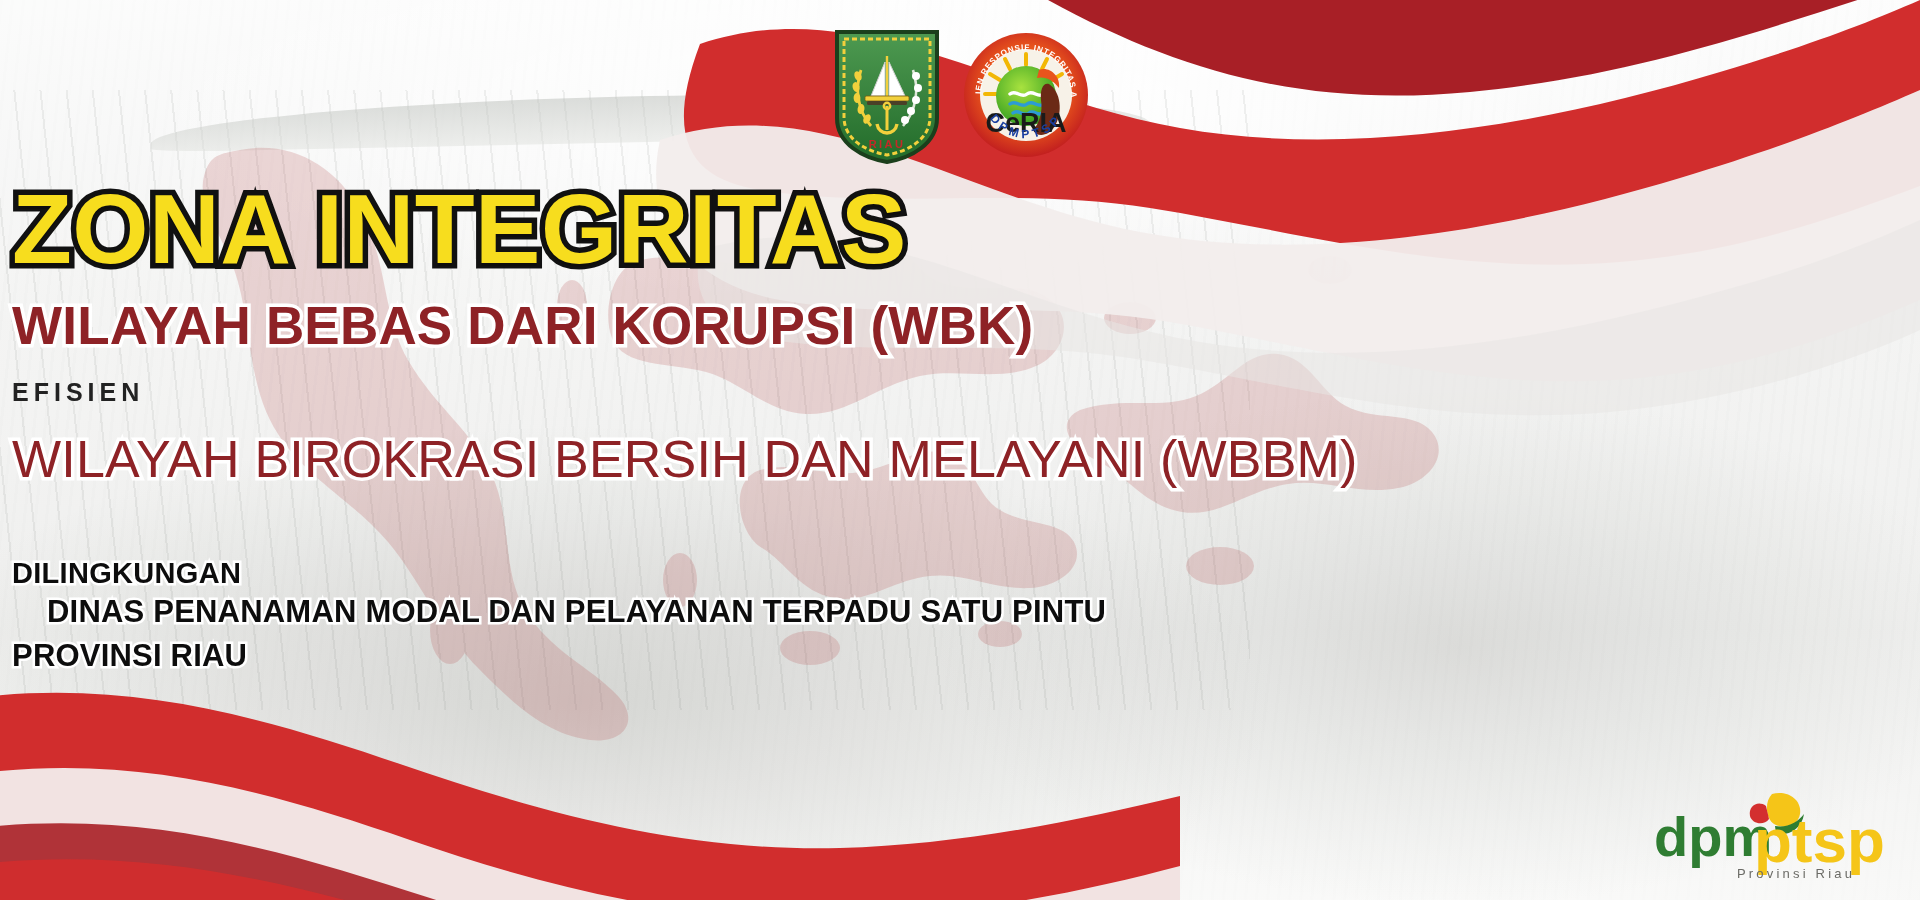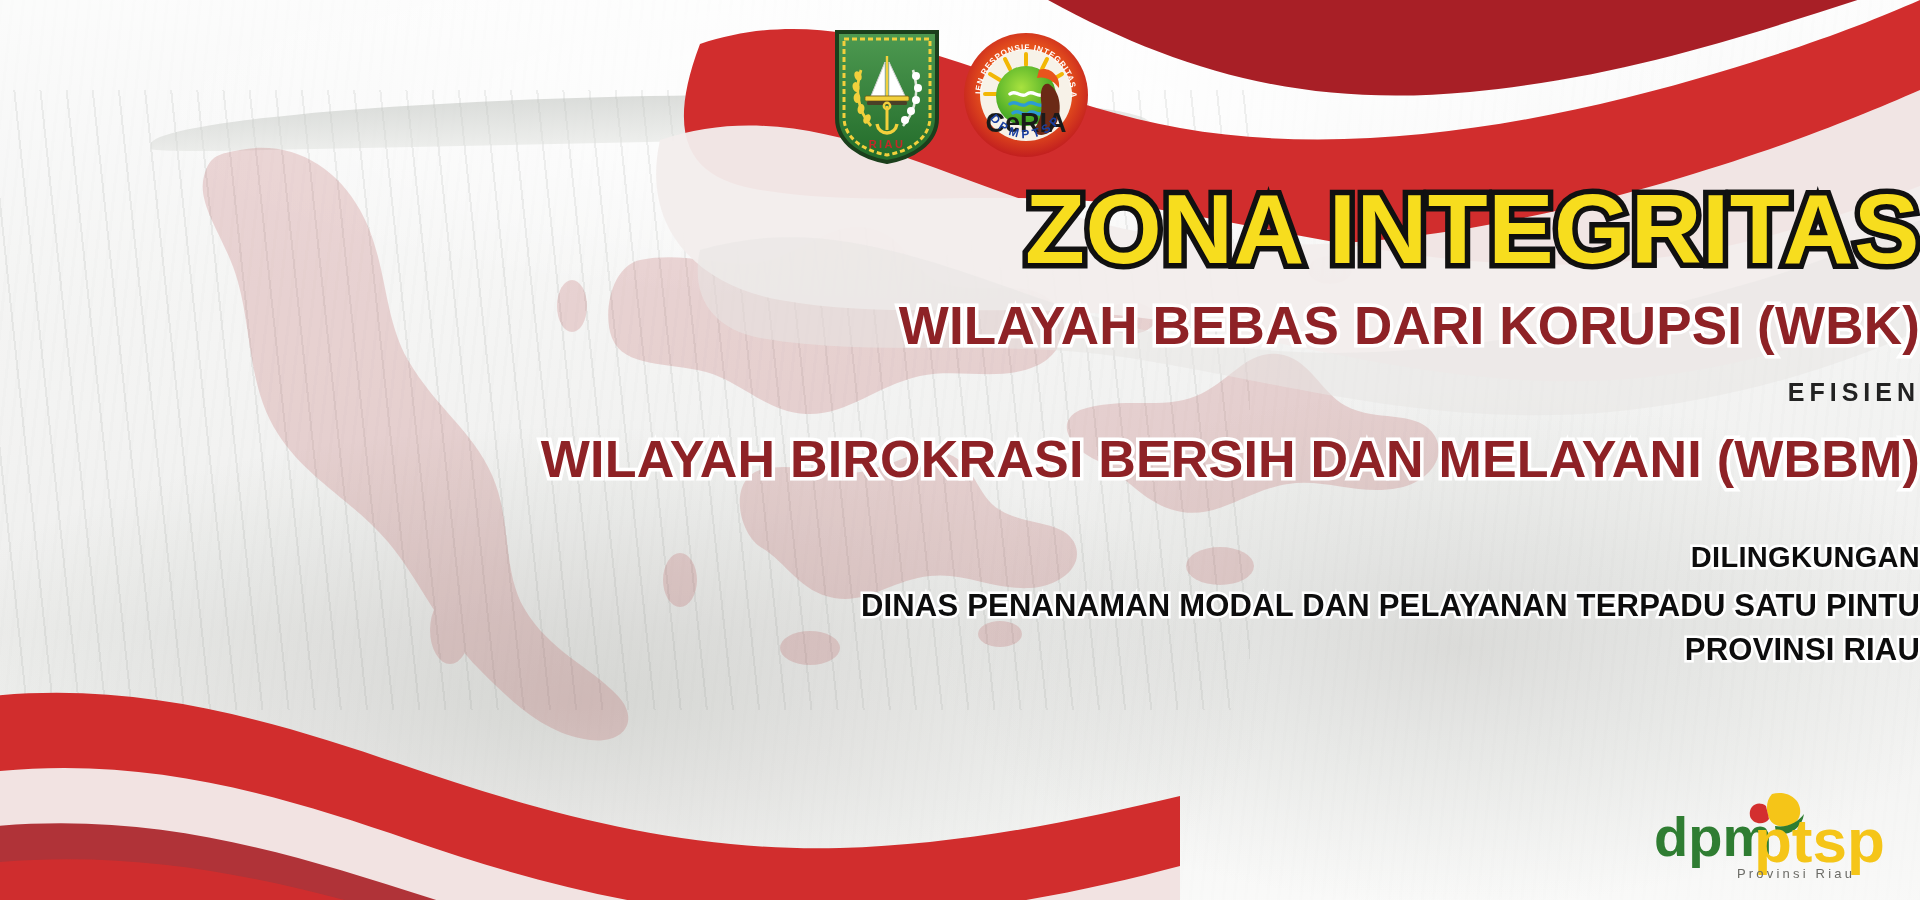--- a/index.html
+++ b/index.html
@@ -66,21 +66,21 @@
     display:flex; justify-content:center; align-items:flex-start; gap:20px;
     z-index:6;
   }
   .logo-riau { width:112px; height:140px; }
   .logo-ceria { width:126px; height:126px; margin-top:6px; }
   .logo-riau svg, .logo-ceria svg { width:100%; height:100%; display:block; }
 
   
   .content{
     position:absolute; left:12px; right:0; top:178px;
-    z-index:7; text-align:right;
+    z-index:7; text-align:left;
   }
 
   .t-zona{
     font-size:98px;
     font-weight:900;
     letter-spacing:0.5px;
     color:#F7DD1E;
     line-height:1.05;
     -webkit-text-stroke:11px #111111;
     paint-order:stroke fill;
@@ -101,38 +101,38 @@
     margin-top:22px;
     font-size:25px;
     font-weight:800;
     color:#222222;
     letter-spacing:5px;
   }
 
   .t-wbbm{
     margin-top:22px;
     font-size:52px;
-    font-weight:700;
+    font-weight:400;
     color:#8E2226;
     letter-spacing:0.2px;
     -webkit-text-stroke:7px #ffffff;
     paint-order:stroke fill;
   }
 
   .t-dilingkungan{
-    margin-top:52px;
+    margin-top:68px;
     font-size:29px;
     font-weight:900;
     color:#0d0d0d;
     letter-spacing:0.3px;
     -webkit-text-stroke:5px #ffffff;
     paint-order:stroke fill;
   }
   .t-dinas{
-    margin-top:14px;
+    margin-top:4px;
     font-size:31px;
     font-weight:900;
     color:#0d0d0d;
     letter-spacing:0.2px;
     -webkit-text-stroke:5px #ffffff;
     paint-order:stroke fill;
     padding-left:35px;
   }
   .t-provinsi{
     margin-top:8px;

